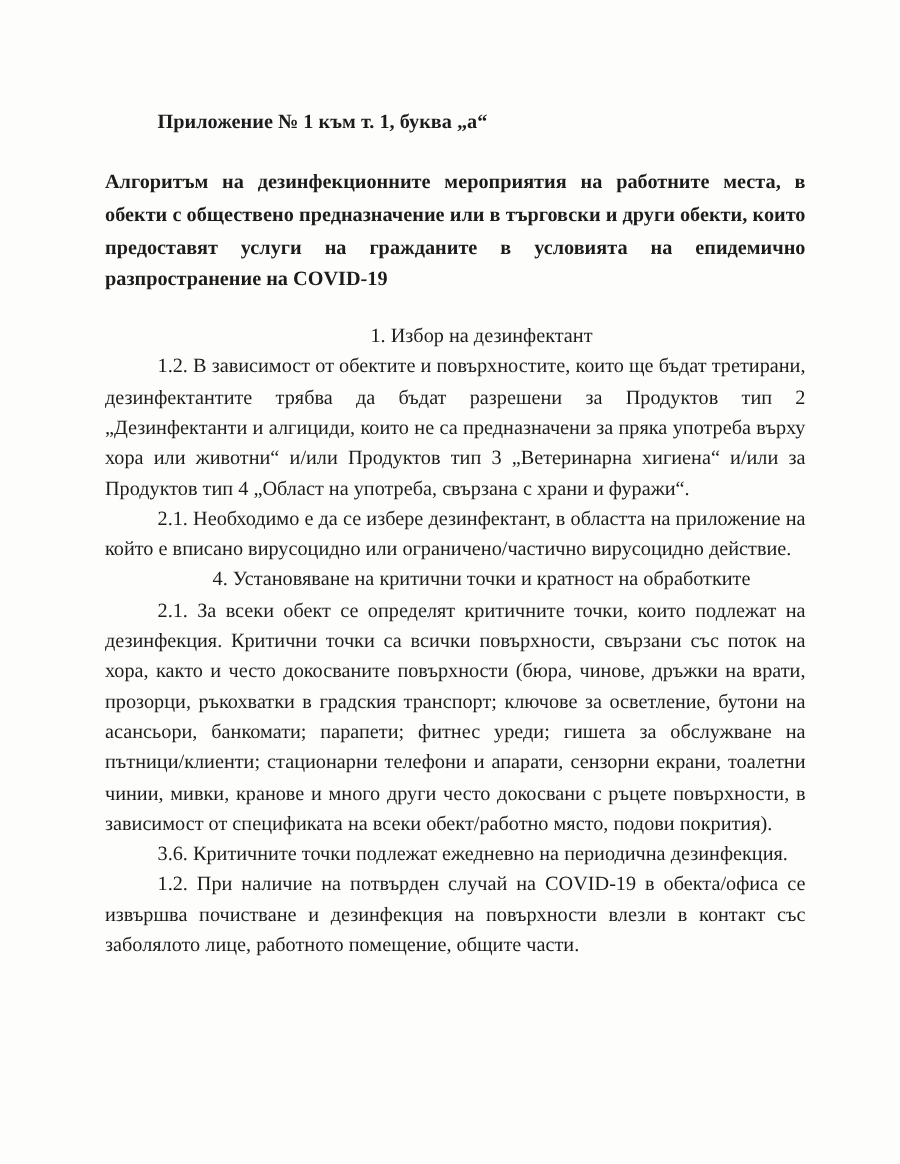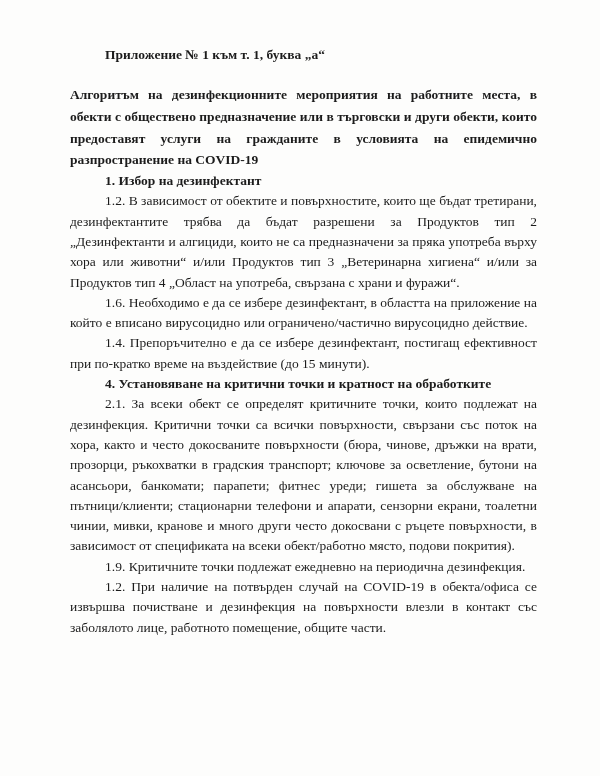--- a/index.html
+++ b/index.html
@@ -12,57 +12,57 @@
     position: relative;
     width: 600px;
     height: 776px;
     margin: 0 auto;
     background: #fdfdfc;
     color: #1c1c1c;
     font-family: "Liberation Serif", "DejaVu Serif", serif;
     font-size: 13.5px;
     line-height: 20.3px;
     box-sizing: border-box;
-    padding: 45px 63px 40px 70px;
+    padding: 71px 63px 40px 70px;
     overflow: hidden;
     -webkit-font-smoothing: antialiased;
   }
   p { margin: 0; }
   .annex-title {
     font-weight: bold;
     margin-left: 35px;
     margin-bottom: 19px;
     white-space: nowrap;
   }
   .main-heading {
     font-weight: bold;
     text-align: justify;
     line-height: 21.7px;
+    margin-bottom: 17px;
   }
   .section-heading {
-    font-weight: bold;
+    font-weight: normal;
     text-indent: 35px;
-    text-align: left;
+    text-align: center;
   }
   .body-paragraph {
     text-align: justify;
     text-indent: 35px;
   }
 </style>
 </head>
 <body>
 
 <div class="page">
   <p class="annex-title">Приложение № 1 към т. 1, буква „а“</p>
 
   <p class="main-heading">Алгоритъм на дезинфекционните мероприятия на работните места, в обекти с обществено предназначение или в търговски и други обекти, които предоставят услуги на гражданите в условията на епидемично разпространение на COVID-19</p>
 
   <div>
       <p class="section-heading">1. Избор на дезинфектант</p>
       <p class="body-paragraph">1.2. В зависимост от обектите и повърхностите, които ще бъдат третирани, дезинфектантите трябва да бъдат разрешени за Продуктов тип 2 „Дезинфектанти и алгициди, които не са предназначени за пряка употреба върху хора или животни“ и/или Продуктов тип 3 „Ветеринарна хигиена“ и/или за Продуктов тип 4 „Област на употреба, свързана с храни и фуражи“.</p>
-      <p class="body-paragraph">1.6. Необходимо е да се избере дезинфектант, в областта на приложение на който е вписано вирусоцидно или ограничено/частично вирусоцидно действие.</p>
-      <p class="body-paragraph">1.4. Препоръчително е да се избере дезинфектант, постигащ ефективност при по-кратко време на въздействие (до 15 минути).</p>
+      <p class="body-paragraph">2.1. Необходимо е да се избере дезинфектант, в областта на приложение на който е вписано вирусоцидно или ограничено/частично вирусоцидно действие.</p>
       <p class="section-heading">4. Установяване на критични точки и кратност на обработките</p>
       <p class="body-paragraph">2.1. За всеки обект се определят критичните точки, които подлежат на дезинфекция. Критични точки са всички повърхности, свързани със поток на хора, както и често докосваните повърхности (бюра, чинове, дръжки на врати, прозорци, ръкохватки в градския транспорт; ключове за осветление, бутони на асансьори, банкомати; парапети; фитнес уреди; гишета за обслужване на пътници/клиенти; стационарни телефони и апарати, сензорни екрани, тоалетни чинии, мивки, кранове и много други често докосвани с ръцете повърхности, в зависимост от спецификата на всеки обект/работно място, подови покрития).</p>
-      <p class="body-paragraph">1.9. Критичните точки подлежат ежедневно на периодична дезинфекция.</p>
+      <p class="body-paragraph">3.6. Критичните точки подлежат ежедневно на периодична дезинфекция.</p>
       <p class="body-paragraph">1.2. При наличие на потвърден случай на COVID-19 в обекта/офиса се извършва почистване и дезинфекция на повърхности влезли в контакт със заболялото лице, работното помещение, общите части.</p>
     </div>
 </div>
 
 </body></html>

